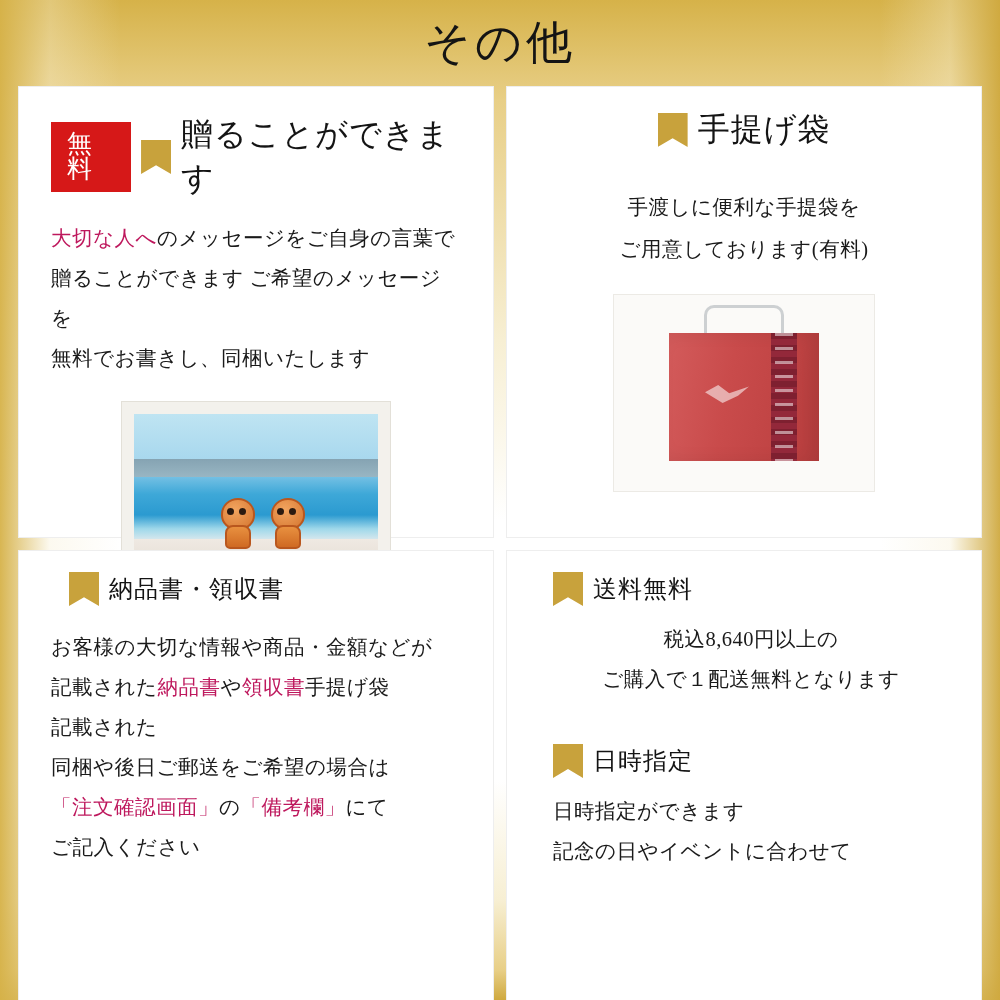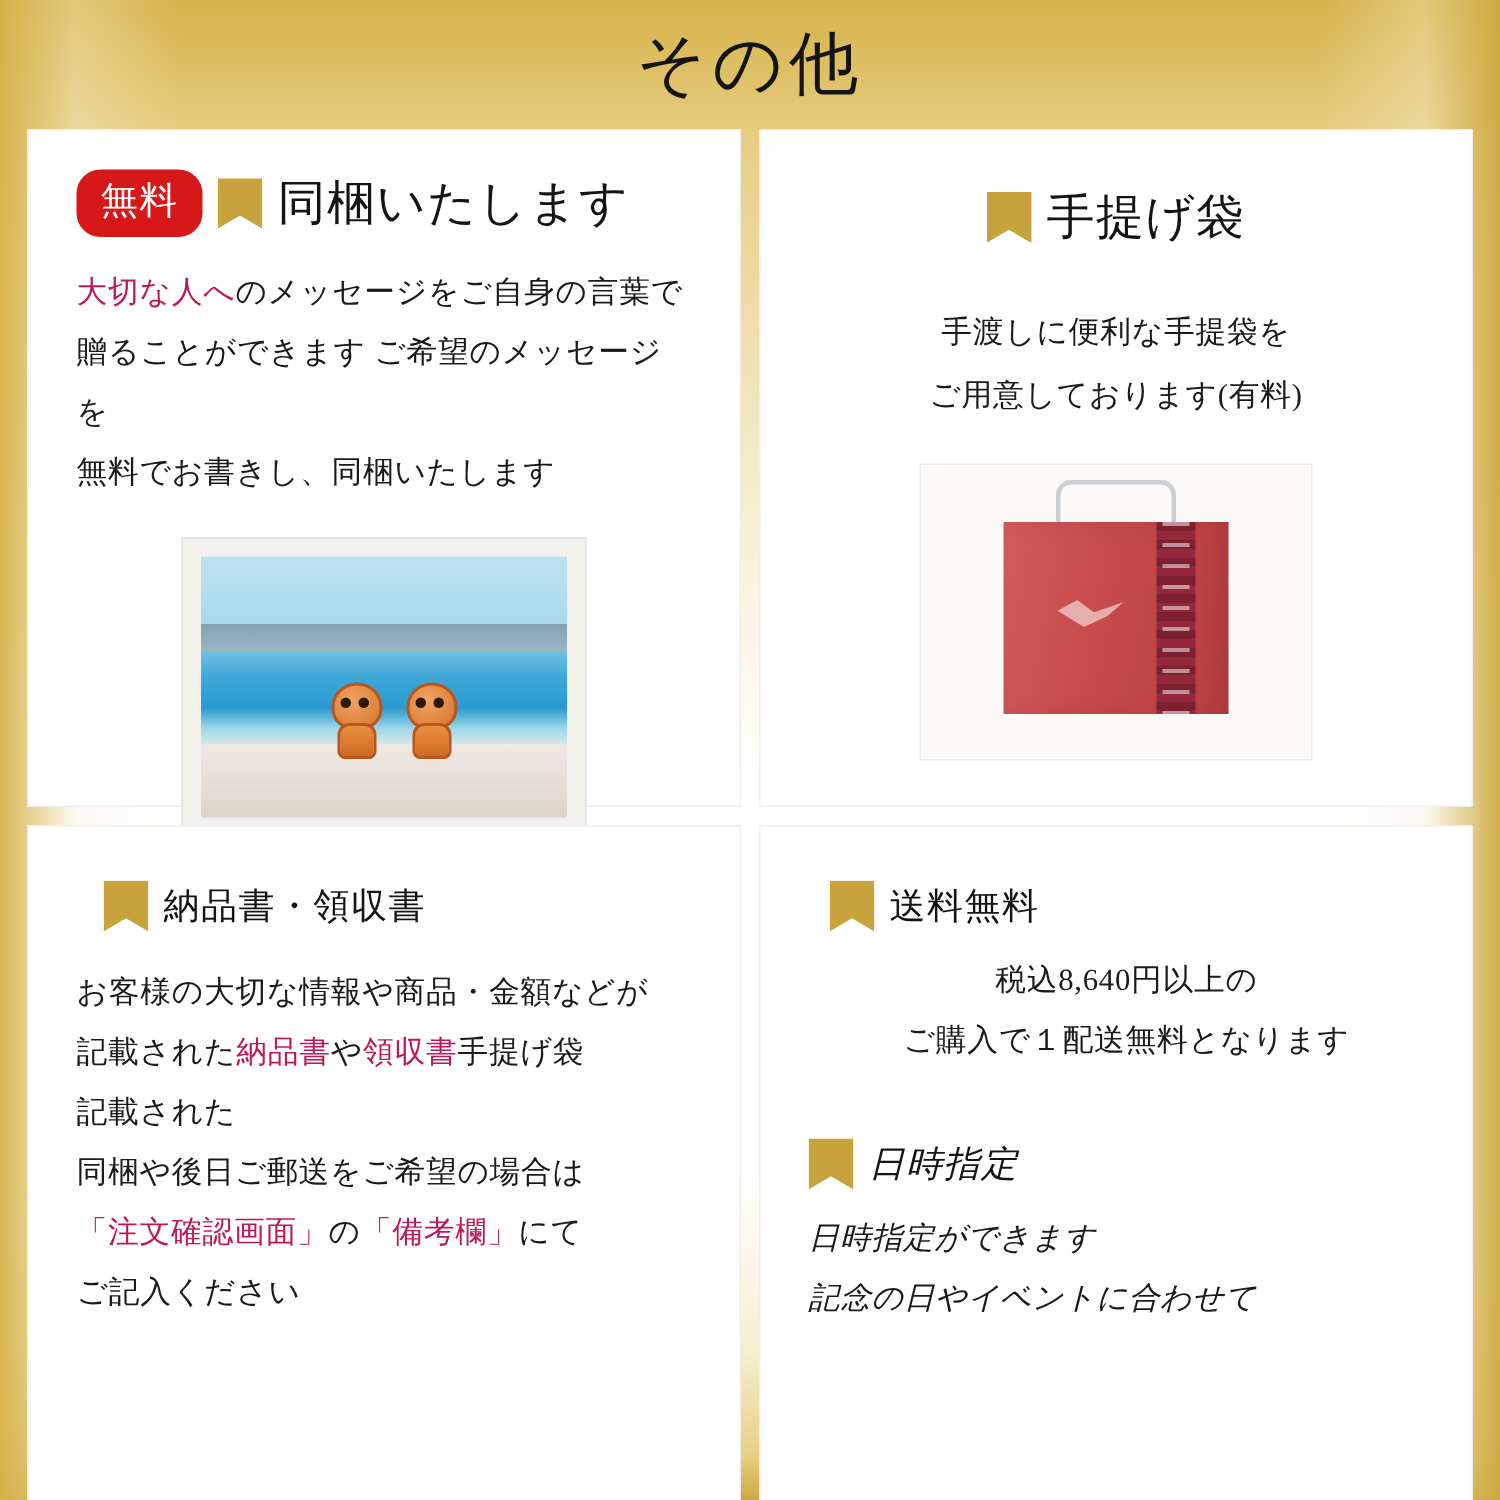--- a/index.html
+++ b/index.html
@@ -51,40 +51,39 @@
     gap: 12px 12px;
   }
   .card {
     background: #ffffff;
     border: 1px solid #eeeeee;
     box-sizing: border-box;
     padding: 26px 32px;
     position: relative;
   }
   .card.pad-b {
-    padding-top: 36px;
+    padding-top: 21px;
   }
   .title-row {
     display: flex;
     align-items: center;
     gap: 10px;
   }
   .title-row.center {
     justify-content: center;
   }
   .badge {
     display: inline-block;
     background: #d61818;
     color: #ffffff;
     font-size: 25px;
     line-height: 1;
     padding: 9px 16px 11px;
     letter-spacing: 1px;
     font-family: "Liberation Serif", serif;
-    border-radius: 16px;
   }
   .ribbon {
     width: 30px;
     height: 34px;
     background: #c8a23c;
     flex: 0 0 auto;
     clip-path: polygon(0 0, 100% 0, 100% 100%, 50% 74%, 0 100%);
     display: inline-block;
   }
   .card-title {
@@ -258,21 +257,21 @@
   <div class="header">
     <div class="header-title">その他</div>
   </div>
 
   <div class="grid">
 
     <div class="card">
       <div class="title-row">
         <span class="badge">無料</span>
         <span class="ribbon"></span>
-        <span class="card-title">同梱いたします</span>
+        <span class="card-title">贈ることができます</span>
       </div>
       <div class="body-text">
         <div><span class="hl-red">大切な人へ</span><span>のメッセージをご自身の言葉で</span></div>
         <div>贈ることができます ご希望のメッセージを</div>
         <div>無料でお書きし、同梱いたします</div>
       </div>
       <div class="photo-wrap">
         <div class="photo-frame">
           <div class="photo">
             <div class="horizon"></div>
@@ -333,21 +332,21 @@
       <div class="sec" style="margin-left:14px;">
         <div class="title-row">
           <span class="ribbon"></span>
           <span class="card-title title-lg">送料無料</span>
         </div>
         <div class="body-text">
           <div>税込8,640円以上の</div>
           <div>ご購入で１配送無料となります</div>
         </div>
       </div>
-      <div class="sec" style="margin-left:0; margin-top:44px;font-style:italic;">
+      <div class="sec" style="margin-left:14px; margin-top:44px;">
         <div class="title-row">
           <span class="ribbon"></span>
           <span class="card-title title-lg">日時指定</span>
         </div>
         <div class="body-text">
           <div>日時指定ができます</div>
           <div>記念の日やイベントに合わせて</div>
         </div>
       </div>
     </div>

